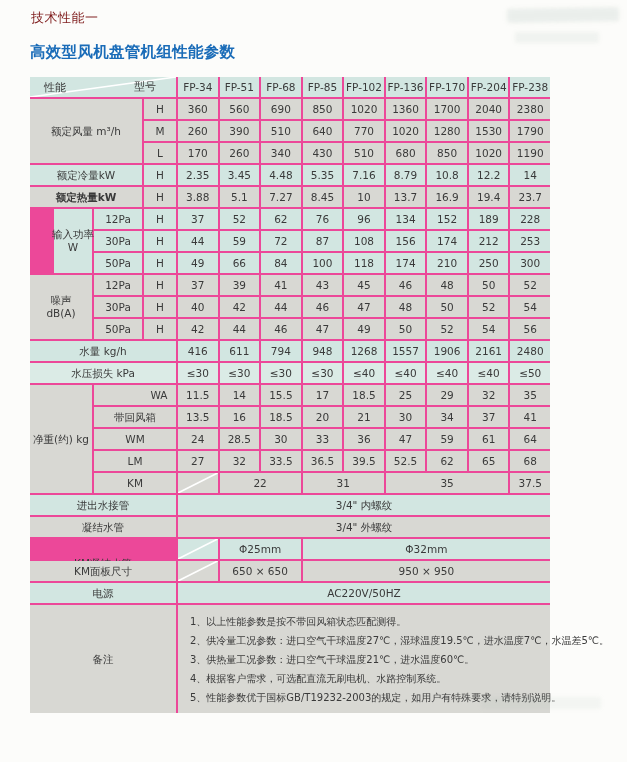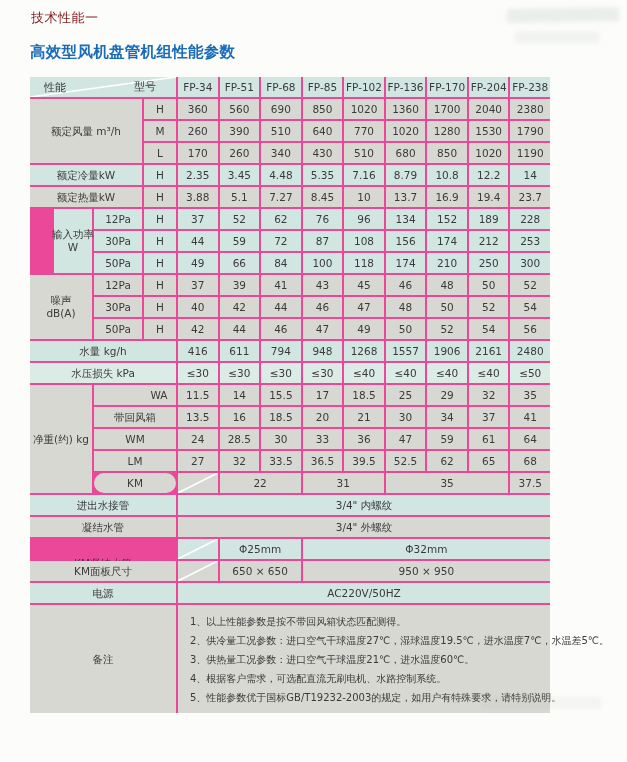--- a/index.html
+++ b/index.html
@@ -106,21 +106,21 @@
     <div class="cell t-c">H</div>
     <div class="cell t-c">2.35</div>
     <div class="cell t-c">3.45</div>
     <div class="cell t-c">4.48</div>
     <div class="cell t-c">5.35</div>
     <div class="cell t-c">7.16</div>
     <div class="cell t-c">8.79</div>
     <div class="cell t-c">10.8</div>
     <div class="cell t-c">12.2</div>
     <div class="cell t-c">14</div>
-    <div class="cell t-g" style="grid-column: span 2;">额定热量kW</div>
+    <div class="cell t-g" style="grid-column: span 2; font-weight: bold;">额定热量kW</div>
     <div class="cell t-g">H</div>
     <div class="cell t-g">3.88</div>
     <div class="cell t-g">5.1</div>
     <div class="cell t-g">7.27</div>
     <div class="cell t-g">8.45</div>
     <div class="cell t-g">10</div>
     <div class="cell t-g">13.7</div>
     <div class="cell t-g">16.9</div>
     <div class="cell t-g">19.4</div>
     <div class="cell t-g">23.7</div>
@@ -248,21 +248,21 @@
     <div class="cell t-g" style="grid-column: span 2;">LM</div>
     <div class="cell t-g">27</div>
     <div class="cell t-g">32</div>
     <div class="cell t-g">33.5</div>
     <div class="cell t-g">36.5</div>
     <div class="cell t-g">39.5</div>
     <div class="cell t-g">52.5</div>
     <div class="cell t-g">62</div>
     <div class="cell t-g">65</div>
     <div class="cell t-g">68</div>
-    <div class="cell t-g" style="grid-column: span 2; border-radius: 10px;">KM</div>
+    <div class="cell t-g" style="grid-column: span 2;">KM</div>
     <div class="cell t-g"><svg viewBox="0 0 100 100" preserveAspectRatio="none">
         <line x1="0" y1="100" x2="100" y2="0"></line>
       </svg></div>
     <div class="cell t-g" style="grid-column: span 2;">22</div>
     <div class="cell t-g" style="grid-column: span 2;">31</div>
     <div class="cell t-g" style="grid-column: span 3;">35</div>
     <div class="cell t-g">37.5</div>
     <div class="cell t-c" style="grid-column: span 3;">进出水接管</div>
     <div class="cell t-c" style="grid-column: span 9;">3/4" 内螺纹</div>
     <div class="cell t-g" style="grid-column: span 3;">凝结水管</div>

